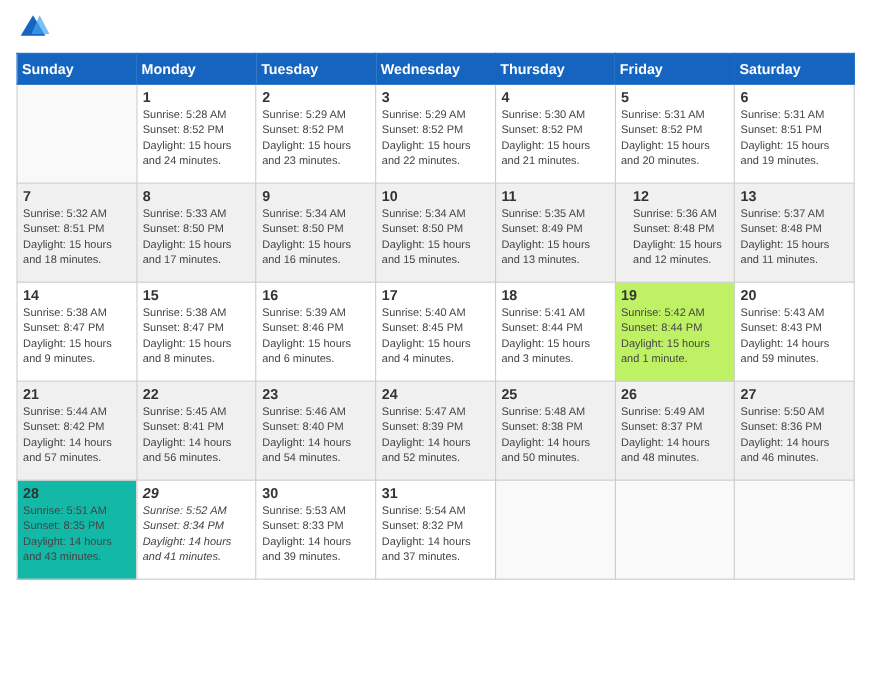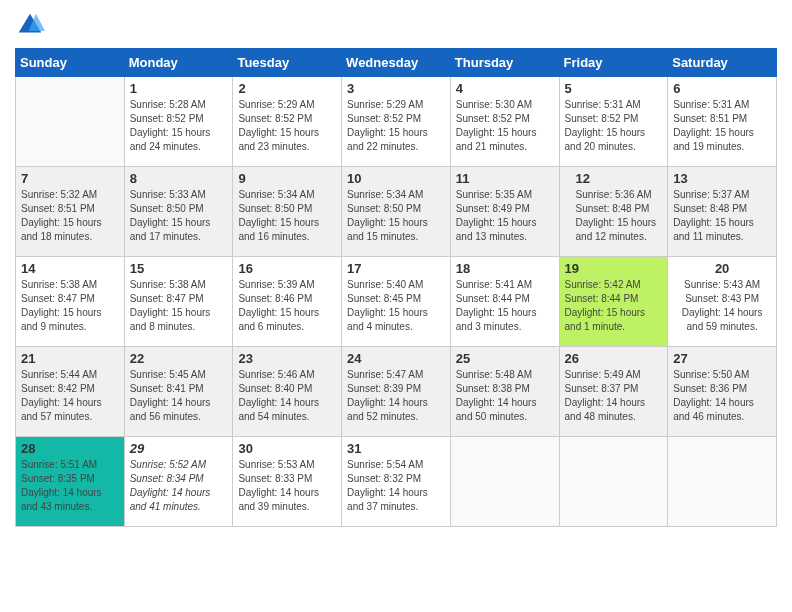--- a/index.html
+++ b/index.html
@@ -199,21 +199,21 @@
           <div class="day-info">Sunrise: 5:40 AM<br>Sunset: 8:45 PM<br>Daylight: 15 hours<br>and 4 minutes.</div>
         </td>
         <td style="background: rgb(255, 255, 255);">
           <span class="day-number">18</span>
           <div class="day-info">Sunrise: 5:41 AM<br>Sunset: 8:44 PM<br>Daylight: 15 hours<br>and 3 minutes.</div>
         </td>
         <td style="background: #bef264;">
           <span class="day-number">19</span>
           <div class="day-info">Sunrise: 5:42 AM<br>Sunset: 8:44 PM<br>Daylight: 15 hours<br>and 1 minute.</div>
         </td>
-        <td style="background: rgb(255, 255, 255); text-align: center;">
+        <td style="background: rgb(255, 255, 255);">
           <span class="day-number">20</span>
           <div class="day-info">Sunrise: 5:43 AM<br>Sunset: 8:43 PM<br>Daylight: 14 hours<br>and 59 minutes.</div>
         </td>
       </tr>
       <tr>
         <td style="background: rgb(240, 240, 240);">
           <span class="day-number">21</span>
           <div class="day-info">Sunrise: 5:44 AM<br>Sunset: 8:42 PM<br>Daylight: 14 hours<br>and 57 minutes.</div>
         </td>
         <td style="background: rgb(240, 240, 240);">

